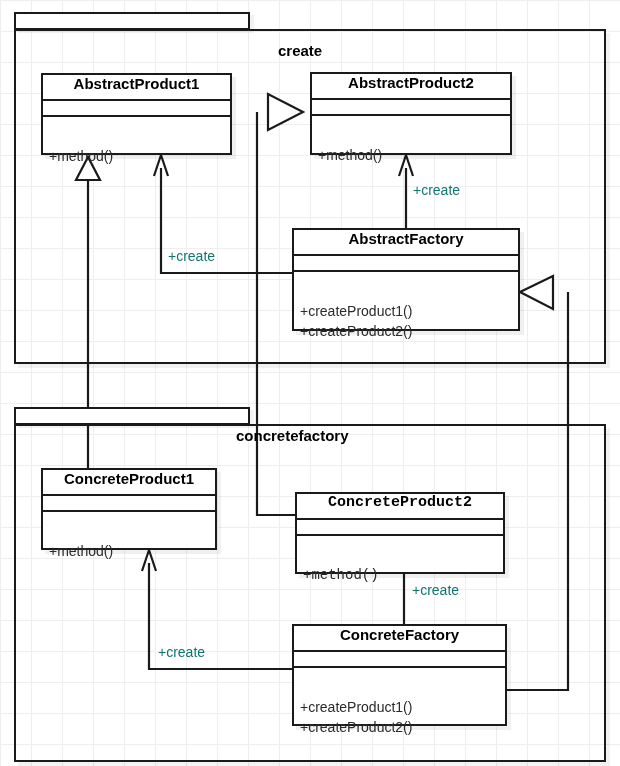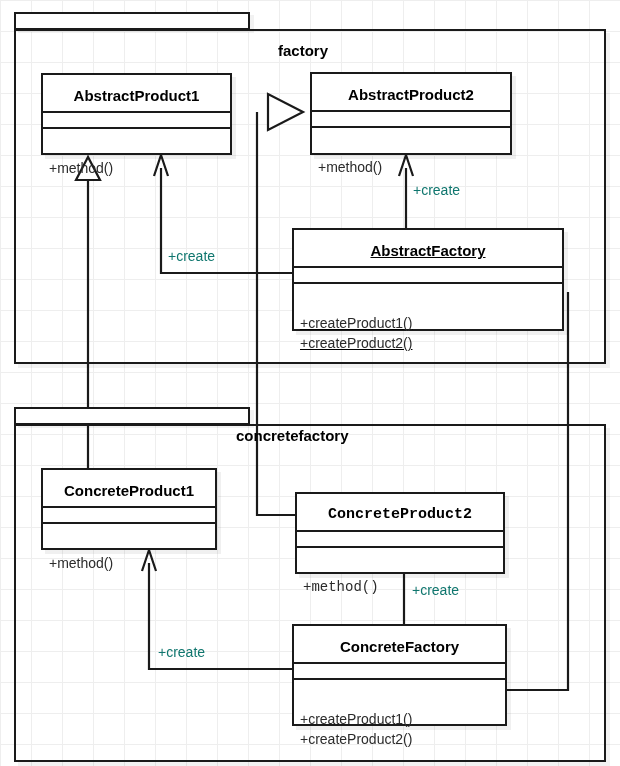--- a/index.html
+++ b/index.html
@@ -25,21 +25,21 @@
     background:#ffffff;
     border:2px solid #1a1a1a;
     box-sizing:border-box;
     box-shadow:4px 4px 0 0 rgba(0,0,0,0.06);
   }
   .uml-name{
     text-align:center;
     font-weight:bold;
     font-size:15px;
     color:#000000;
-    padding:13px 4px 8px 4px;
+    padding:1px 4px 8px 4px;
     border-bottom:2px solid #1a1a1a;
     line-height:1;
     white-space:nowrap;
   }
   .uml-attrs{
     height:14px;
     border-bottom:2px solid #1a1a1a;
   }
   .uml-ops{
     padding:3px 19px 4px 6px;
@@ -113,21 +113,21 @@
 
       <path d="M404,624 L404,563"></path>
       <path d="M404,550 L397,571 M404,550 L411,571" stroke-width="2.2"></path>
 
     </g>
   </svg>
 
   <div class="pkg">
     <div class="pkg-tab" style="left:14px;top:12px;width:236px;height:18px;"></div>
     <div class="pkg-body" style="left:14px;top:29px;width:592px;height:335px;"></div>
-    <div class="pkg-label" style="left:278px;top:42px;">factory</div>
+    <div class="pkg-label" style="left:278px;top:42px;">create</div>
   </div>
 
   <div class="pkg">
     <div class="pkg-tab" style="left:14px;top:407px;width:236px;height:18px;"></div>
     <div class="pkg-body" style="left:14px;top:424px;width:592px;height:338px;"></div>
     <div class="pkg-label" style="left:236px;top:427px;">concretefactory</div>
   </div>
 
   <div class="uml-class" style="left:41px;top:73px;width:191px;height:82px;">
     <div class="uml-name">AbstractProduct1</div>
@@ -138,21 +138,21 @@
   </div>
 
   <div class="uml-class" style="left:310px;top:72px;width:202px;height:83px;">
     <div class="uml-name">AbstractProduct2</div>
     <div class="uml-attrs"></div>
     <div class="uml-ops">
       <div>+method()</div>
     </div>
   </div>
 
-  <div class="uml-class" style="left:292px;top:228px;width:272px;height:103px;text-decoration:underline;">
+  <div class="uml-class" style="left:292px;top:228px;width:228px;height:103px;">
     <div class="uml-name">AbstractFactory</div>
     <div class="uml-attrs"></div>
     <div class="uml-ops">
       <div>+createProduct1()</div>
       <div>+createProduct2()</div>
     </div>
   </div>
 
   <div class="uml-class" style="left:41px;top:468px;width:176px;height:82px;">
     <div class="uml-name">ConcreteProduct1</div>

